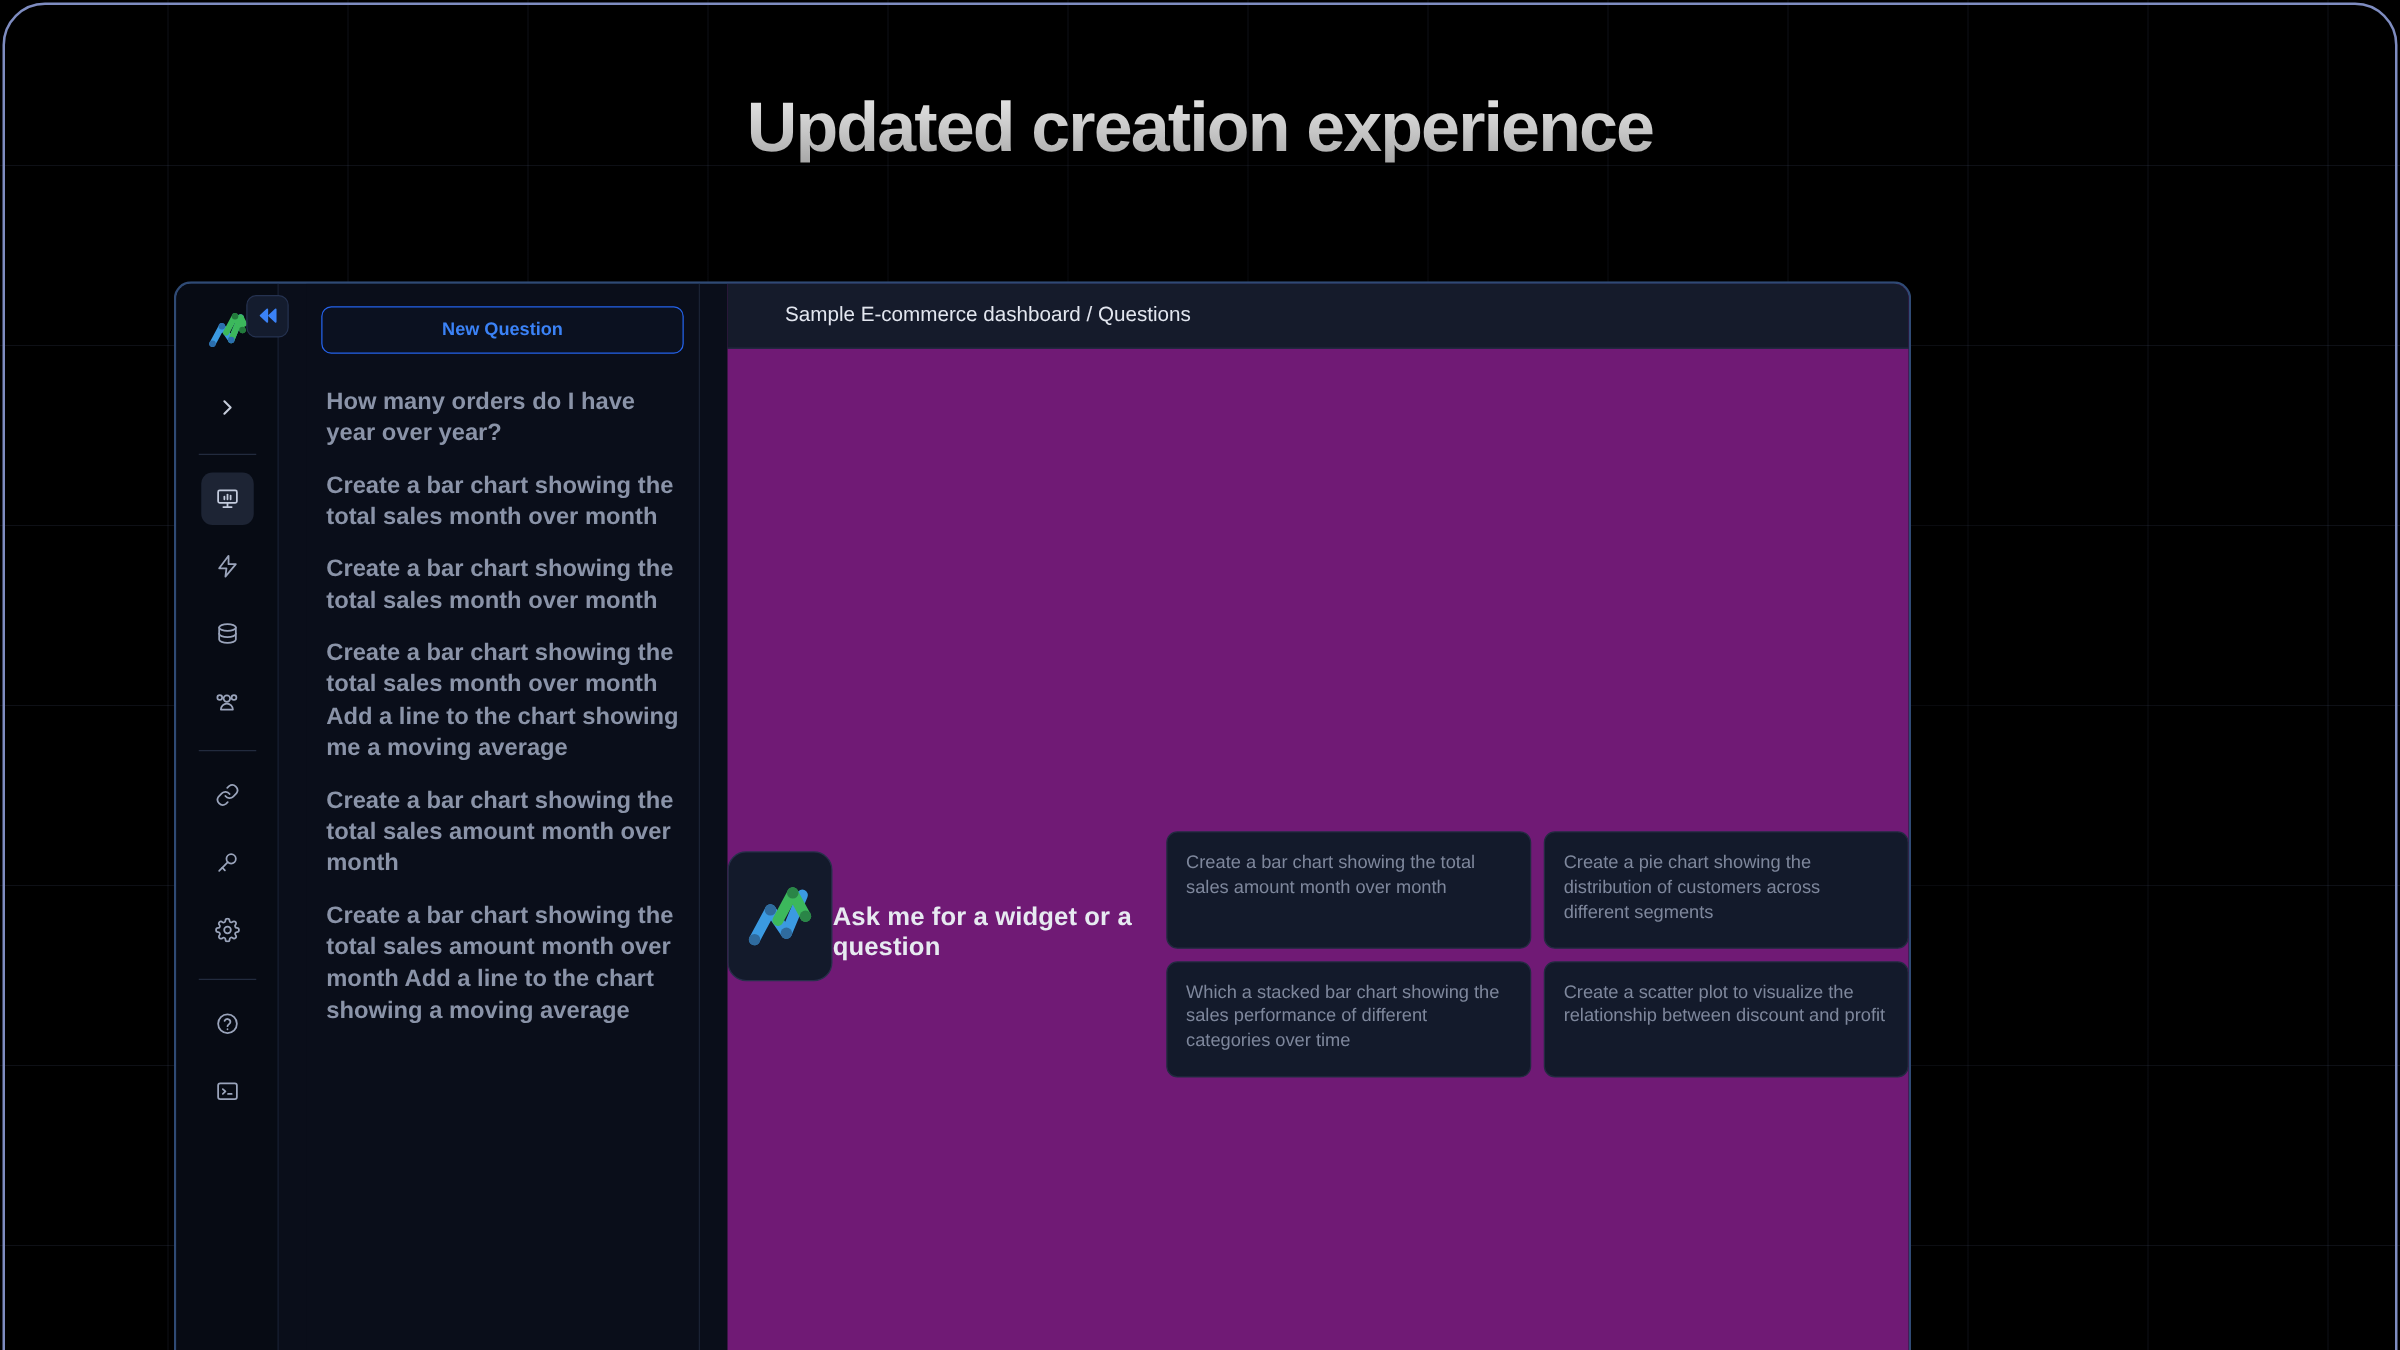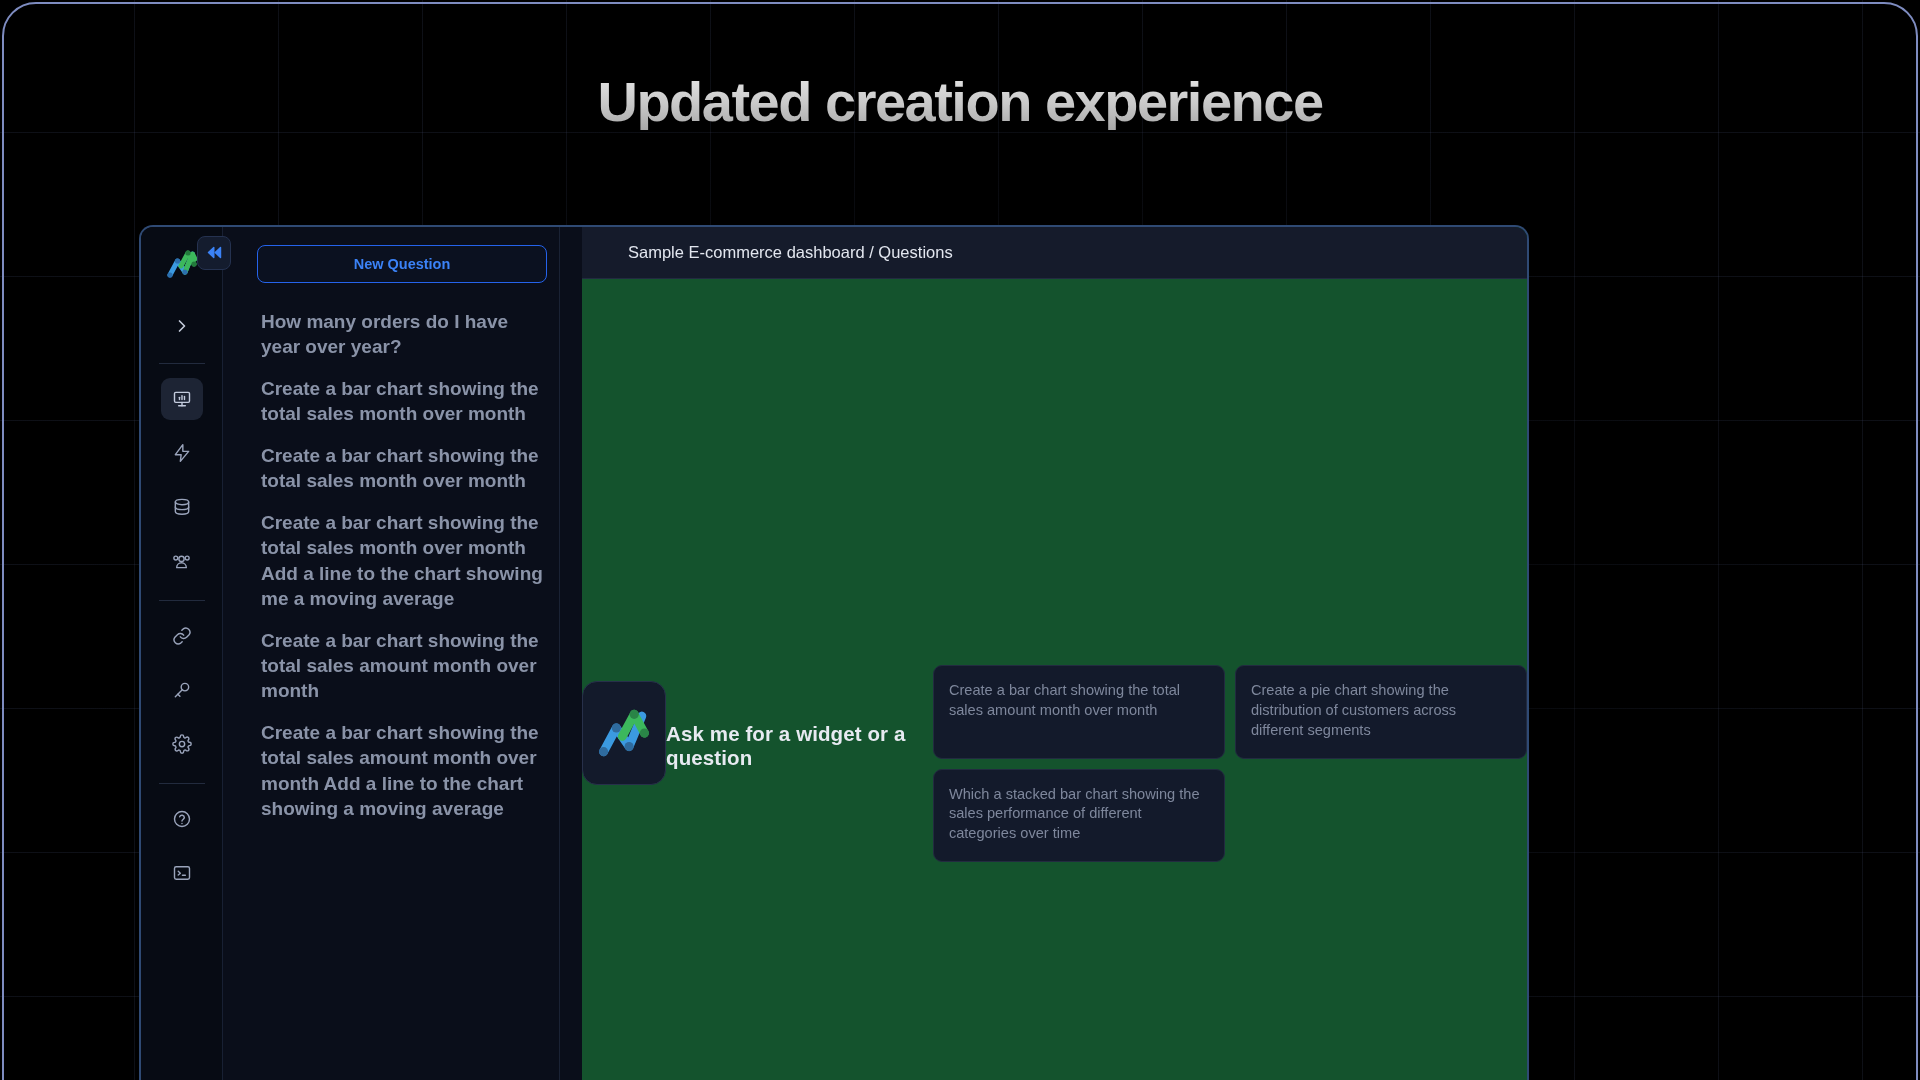--- a/index.html
+++ b/index.html
@@ -160,21 +160,21 @@
     font-weight: 700;
     line-height: 1.34;
     padding: 8px 6px;
     border-radius: 6px;
     cursor: pointer;
   }
 
   
   #main-area {
     flex: 1;
-    background: #14532d;
+    background: #701a75;
     display: flex;
     flex-direction: column;
     min-width: 0;
   }
   #topbar {
     height: 52px;
     flex: 0 0 52px;
     background: #151b2b;
     border-bottom: 1px solid #222b40;
     display: flex;
@@ -403,19 +403,20 @@
             </g>
           </svg>
         </div>
 
         <div id="ask-headline">Ask me for a widget or a question</div>
 
         <div id="suggestions">
           <div class="suggestion-card">Create a bar chart showing the total sales amount month over month</div>
           <div class="suggestion-card">Create a pie chart showing the distribution of customers across different segments</div>
           <div class="suggestion-card">Which a stacked bar chart showing the sales performance of different categories over time</div>
+          <div class="suggestion-card">Create a scatter plot to visualize the relationship between discount and profit</div>
         </div>
 
       </div>
     </div>
 
   </div>
 </div>
 
 </body></html>

